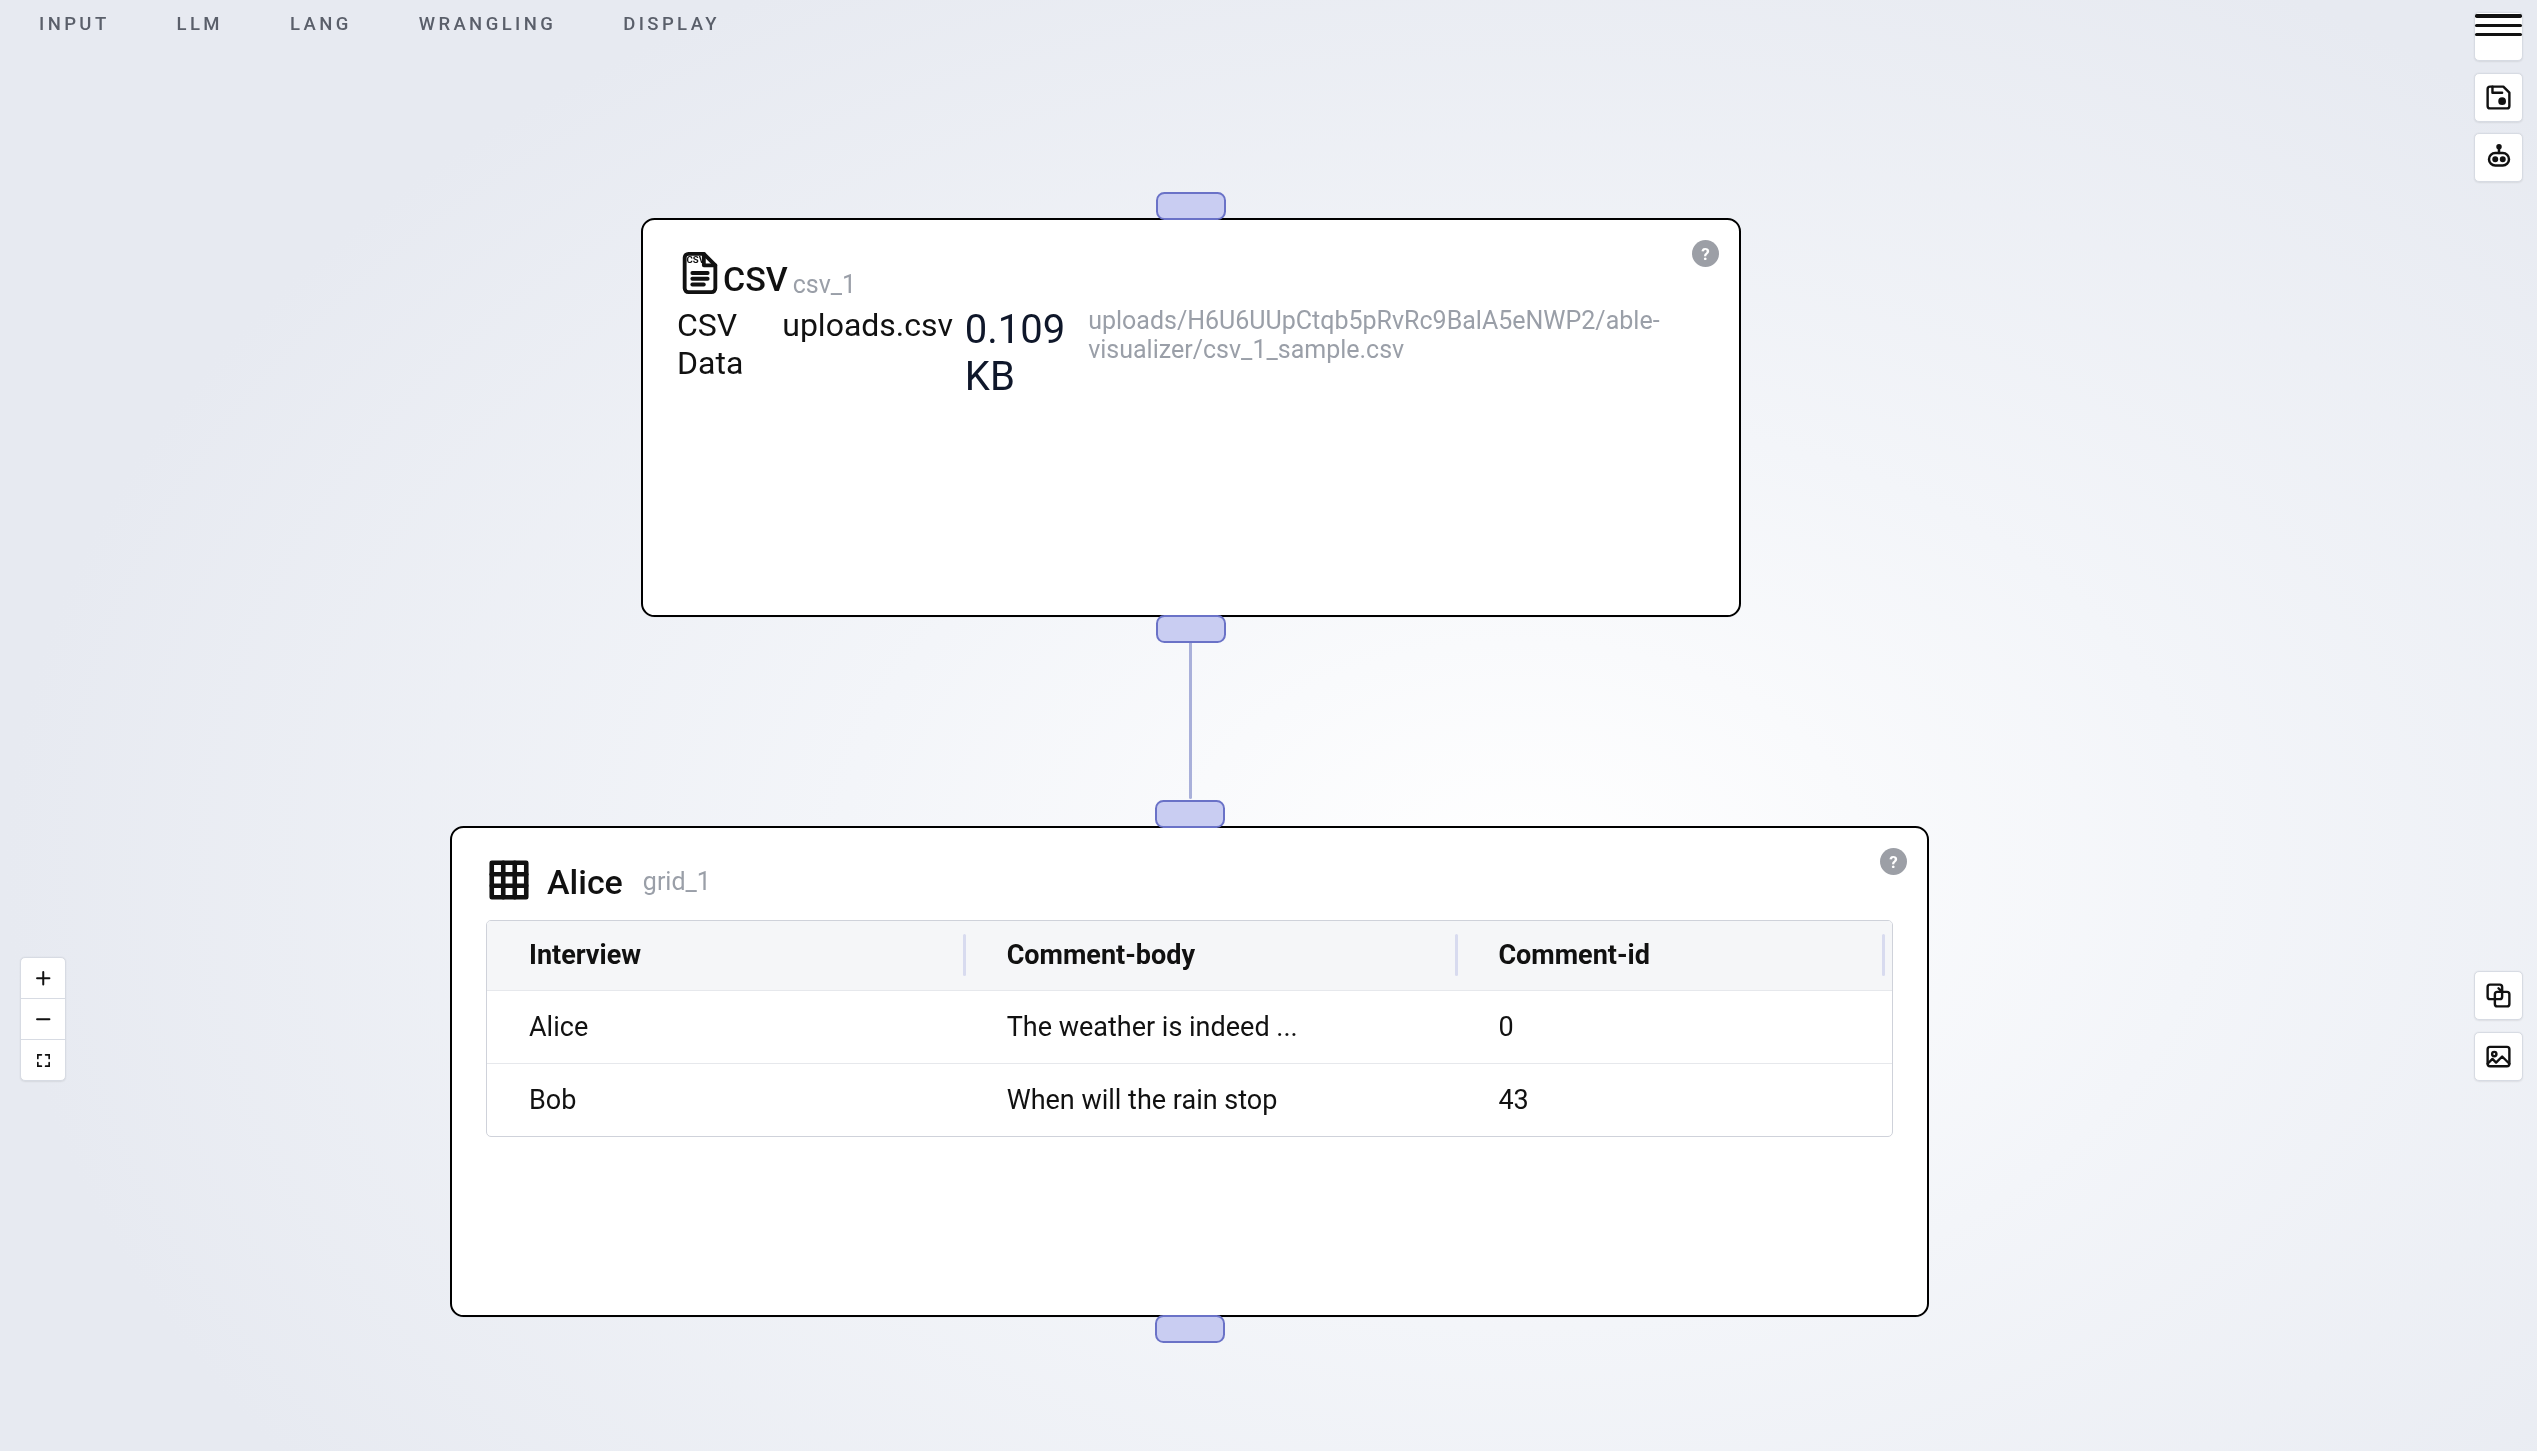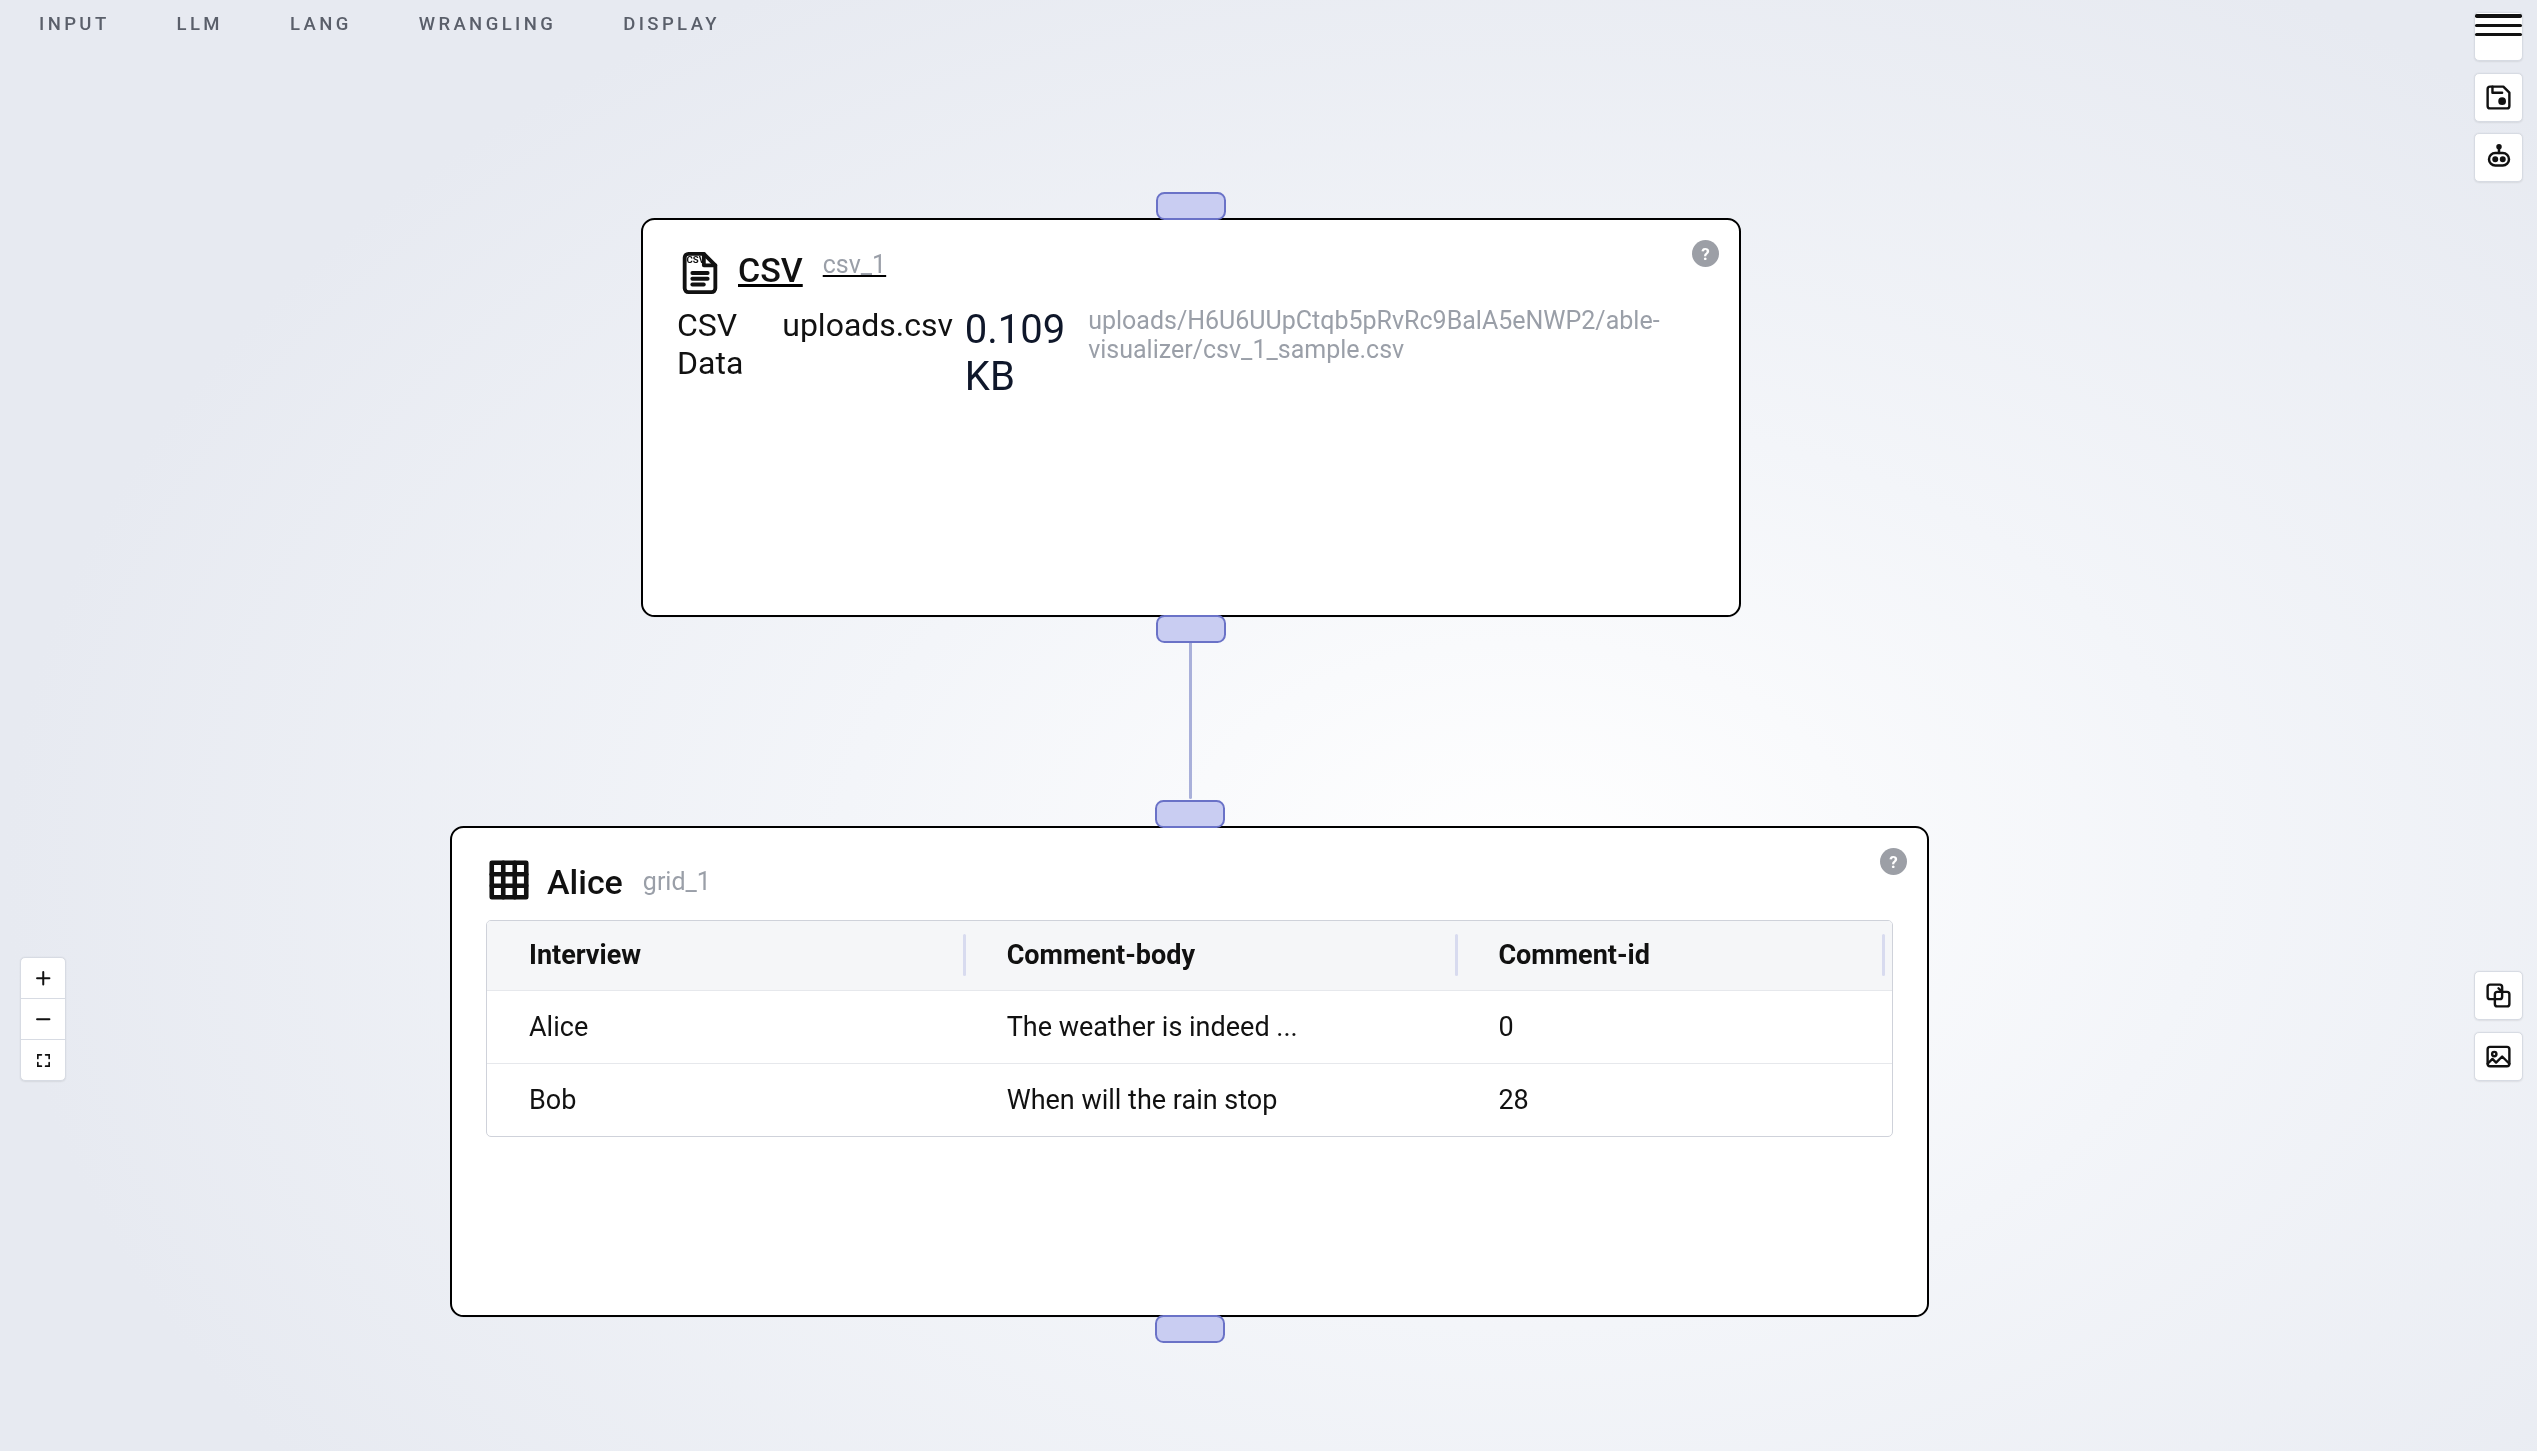--- a/index.html
+++ b/index.html
@@ -103,21 +103,21 @@
     position: absolute; width: 66px; height: 23.6px; border-radius: 8.4px;
     background: var(--port-fill); border: 2.5px solid var(--port-stroke);
     left: 50%; transform: translateX(-50%);
   }
   .port.top { top: -28px; }
   .port.bottom { bottom: -28px; }
 
   
   .csv-node { left: 641px; top: 218px; width: 1096px; height: 395px; }
   .csv-node .help-badge { top: 20px; right: 20px; }
-  .csv-head { display:flex; align-items:flex-start; gap: 15px; padding: 30px 34px 6.7px 34px; text-decoration: underline; }
+  .csv-head { display:flex; align-items:flex-end; padding: 30px 34px 6.7px 34px; }
   .csv-title { font-size: 34px; font-weight: 500; color: #111; }
   .csv-id { font-size: 25px; color: var(--muted); margin-left: 5px; }
   .csv-body { padding: 0 34px 17px 34px; display:flex; flex-direction:row; gap: 11.8px; }
   .csv-label { font-size: 32px; color: #111; }
   .csv-filename { font-size: 32px; color: #111; }
   .csv-size { font-size: 40px; color: #0f172a; }
   .csv-path { font-size: 25px; color: var(--muted); }
 
   
   .grid-node { left: 450px; top: 826px; width: 1475px; height: 487px; }
@@ -267,21 +267,21 @@
           </thead>
           <tbody>
             <tr>
               <td>Alice</td>
               <td>The weather is indeed ...</td>
               <td>0</td>
             </tr>
             <tr>
               <td>Bob</td>
               <td>When will the rain stop</td>
-              <td>28</td>
+              <td>43</td>
             </tr>
           </tbody>
         </table>
       </div>
 
       <div class="port bottom"></div>
     </div>
   </div>
 
   <div class="zoom-controls">

